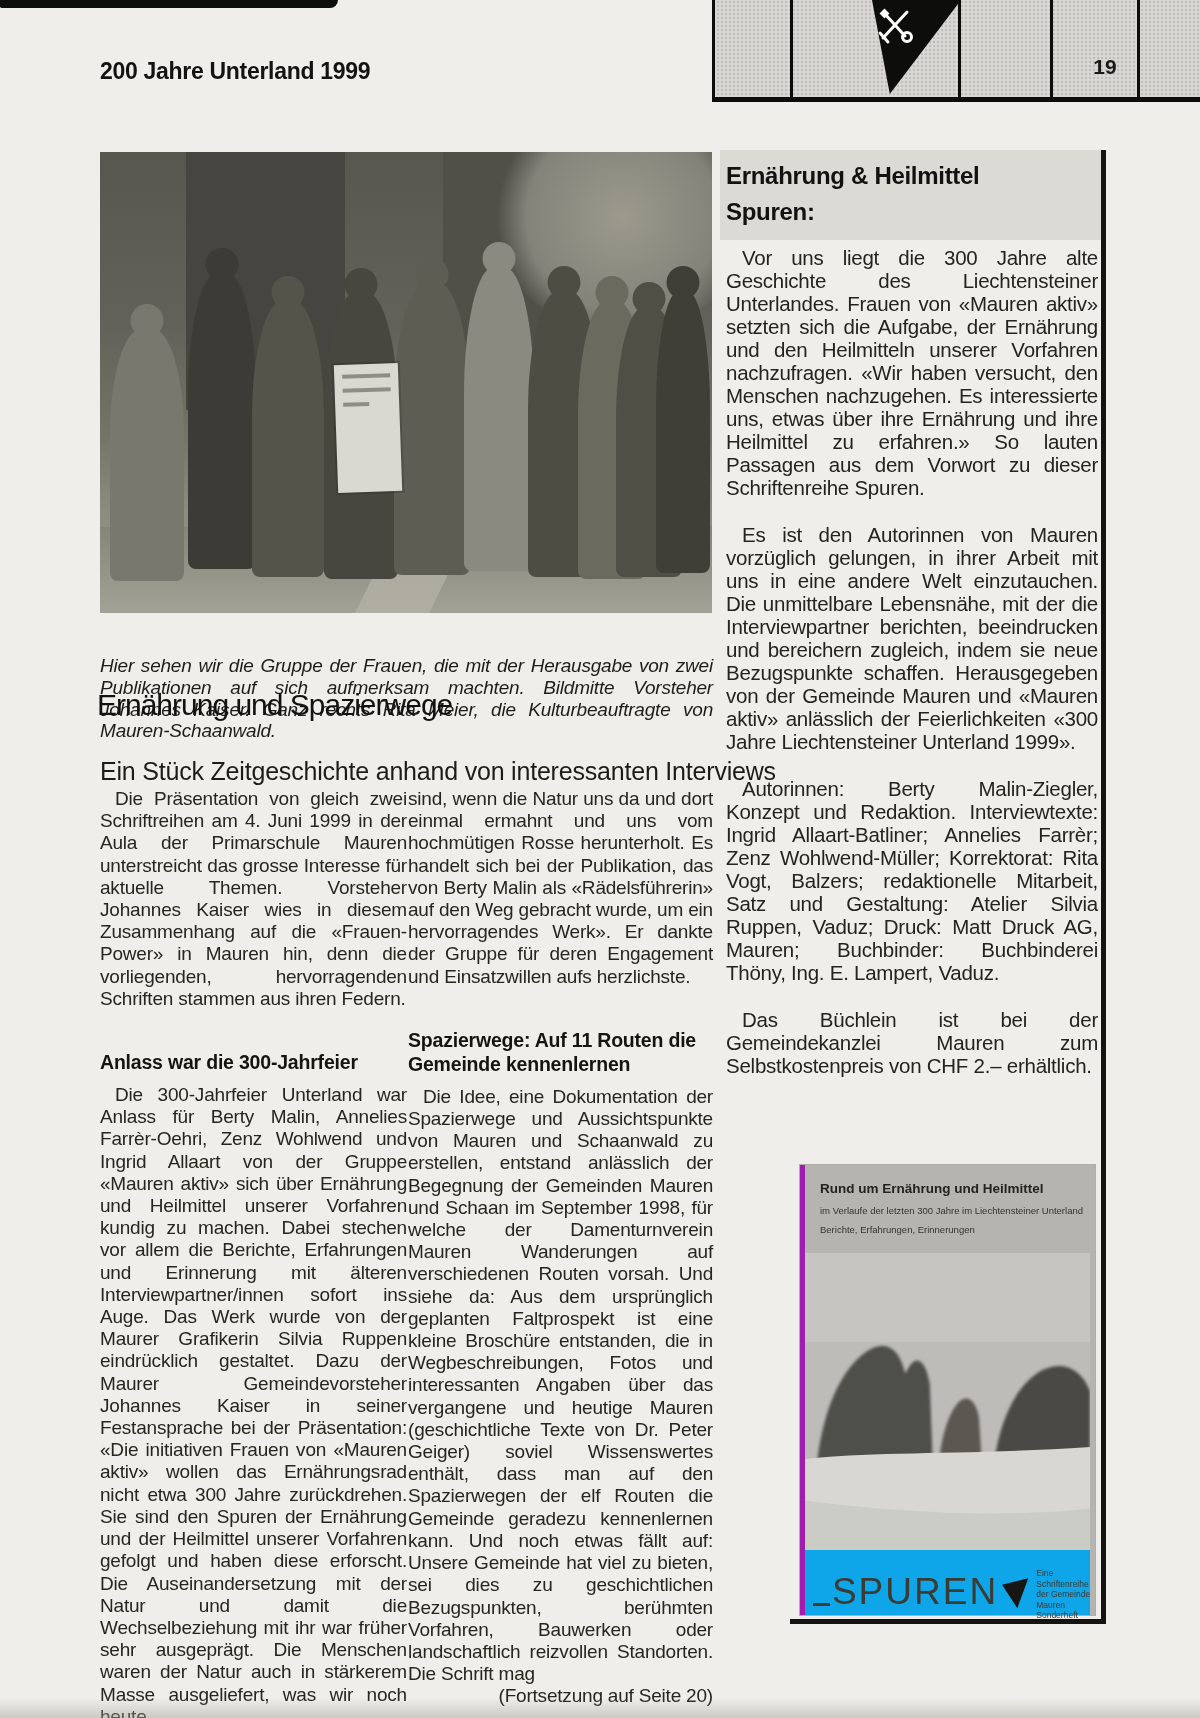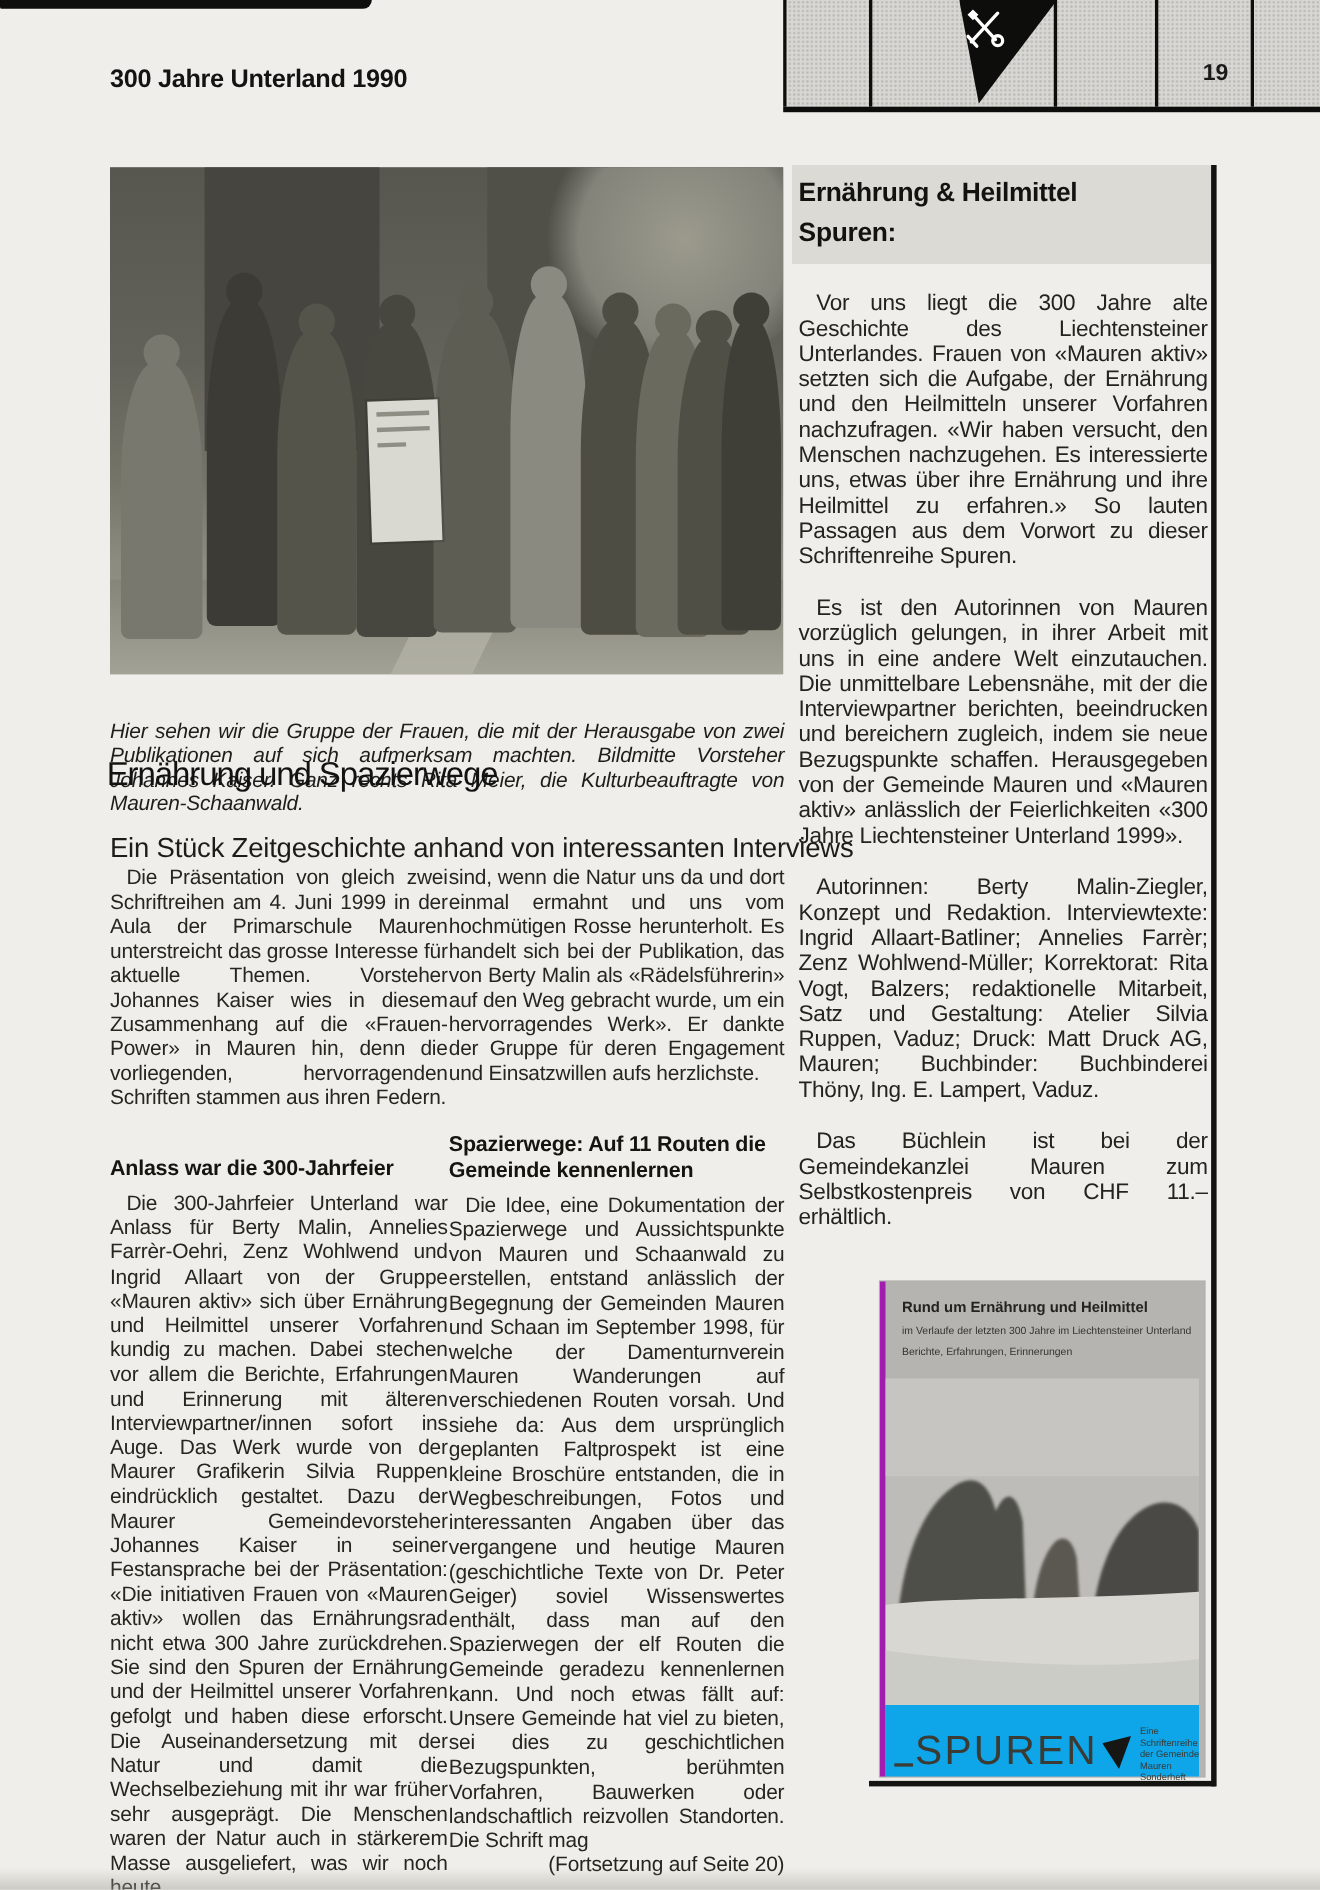--- a/index.html
+++ b/index.html
@@ -53,21 +53,21 @@
   .col p.noindent{text-indent:0;}
   .col h3{margin:40px 0 10px 0;font-size:19.5px;line-height:24px;font-weight:700;text-align:left;color:#15150f;}
   .continuation{margin-top:2px;text-align:right;text-indent:0;}
 
   
   .sidebar{position:absolute;left:726px;top:150px;width:372px;}
   .sb-head{background:#dbdad4;margin:0 -6px;padding:8px 6px 10px 6px;}
   .sb-head div{font-size:24px;font-weight:700;line-height:36px;letter-spacing:-.3px;color:#121210;}
   .sidebar p{margin:24px 0 0 0;font-size:20.5px;line-height:23px;letter-spacing:-.25px;
     text-align:justify;hyphens:auto;-webkit-hyphens:auto;text-indent:16px;color:#232320;}
-  .sidebar p.first{margin-top:24px;}
+  .sidebar p.first{margin-top:6px;}
   .v-rule{position:absolute;left:1101px;top:150px;width:5px;height:1474px;background:#131311;}
   .h-rule{position:absolute;left:790px;top:1619px;width:315px;height:5px;background:#131311;}
 
   
   .cover{position:absolute;left:800px;top:1165px;width:290px;height:450px;background:#b5b4b0;
     border-left:5px solid #a21caf;box-shadow:0 0 0 1px rgba(80,80,74,.4);}
   .cover-text{padding:16px 12px 0 15px;}
   .cover-title{font-size:13.5px;font-weight:700;color:#23231f;}
   .cover-sub{margin-top:9px;font-size:9.5px;color:#34342f;}
   .cover-tag{margin-top:8px;font-size:9.5px;color:#34342f;}
@@ -81,21 +81,21 @@
     -webkit-clip-path:polygon(0 22%,100% 0,58% 100%);clip-path:polygon(0 22%,100% 0,58% 100%);}
   .spuren-series{margin:6px 0 0 8px;font-size:8.5px;line-height:10.5px;color:#3a3a33;}
 </style>
 </head>
 <body>
 
 <div id="page">
 
   <div class="scan-edge-top"></div>
 
-  <div class="header-title">300 Jahre Unterland 1990</div>
+  <div class="header-title">200 Jahre Unterland 1999</div>
 
   <div class="banner">
     <div class="vline" style="left:0;"></div>
     <div class="vline" style="left:78px;"></div>
     <div class="vline" style="left:246px;"></div>
     <div class="vline" style="left:338px;"></div>
     <div class="vline" style="left:425px;"></div>
     <div class="crest-triangle">
       <span>
         <svg width="46" height="46" viewBox="0 0 46 46" aria-hidden="true">
@@ -154,21 +154,21 @@
   </div>
 
   <div class="sidebar">
     <div class="sb-head">
       <div>Ernährung &amp; Heilmittel</div>
       <div>Spuren:</div>
     </div>
     <p class="first">Vor uns liegt die 300 Jahre alte Geschichte des Liechtensteiner Unterlandes. Frauen von «Mauren aktiv» setzten sich die Aufgabe, der Ernährung und den Heilmitteln unserer Vorfahren nachzufragen. «Wir haben versucht, den Menschen nachzugehen. Es interessierte uns, etwas über ihre Ernährung und ihre Heilmittel zu erfahren.» So lauten Passagen aus dem Vorwort zu dieser Schriftenreihe Spuren.</p>
     <p>Es ist den Autorinnen von Mauren vorzüglich gelungen, in ihrer Arbeit mit uns in eine andere Welt einzutauchen. Die unmittelbare Lebensnähe, mit der die Interviewpartner berichten, beeindrucken und bereichern zugleich, indem sie neue Bezugspunkte schaffen. Herausgegeben von der Gemeinde Mauren und «Mauren aktiv» anlässlich der Feierlichkeiten «300 Jahre Liechtensteiner Unterland 1999».</p>
     <p>Autorinnen: Berty Malin-Ziegler, Konzept und Redaktion. Interviewtexte: Ingrid Allaart-Batliner; Annelies Farrèr; Zenz Wohlwend-Müller; Korrektorat: Rita Vogt, Balzers; redaktionelle Mitarbeit, Satz und Gestaltung: Atelier Silvia Ruppen, Vaduz; Druck: Matt Druck AG, Mauren; Buchbinder: Buchbinderei Thöny, Ing. E. Lampert, Vaduz.</p>
-    <p>Das Büchlein ist bei der Gemeindekanzlei Mauren zum Selbstkostenpreis von CHF 11.– erhältlich.</p>
+    <p>Das Büchlein ist bei der Gemeindekanzlei Mauren zum Selbstkostenpreis von CHF 2.– erhältlich.</p>
   </div>
 
   <div class="v-rule"></div>
   <div class="h-rule"></div>
 
   <div class="cover">
     <div class="cover-text">
       <div class="cover-title">Rund um Ernährung und Heilmittel</div>
       <div class="cover-sub">im Verlaufe der letzten 300 Jahre im Liechtensteiner Unterland</div>
       <div class="cover-tag">Berichte, Erfahrungen, Erinnerungen</div>

